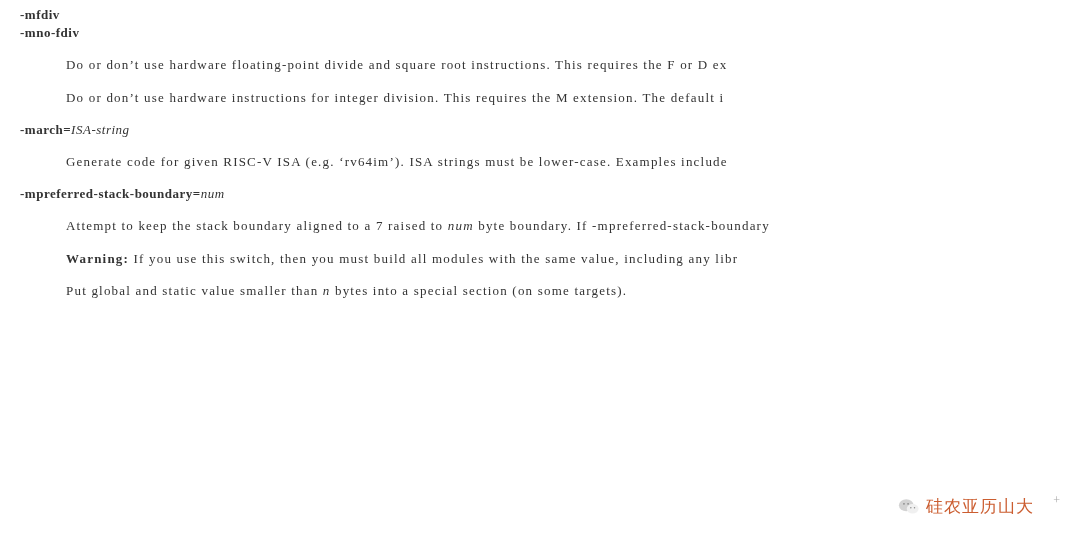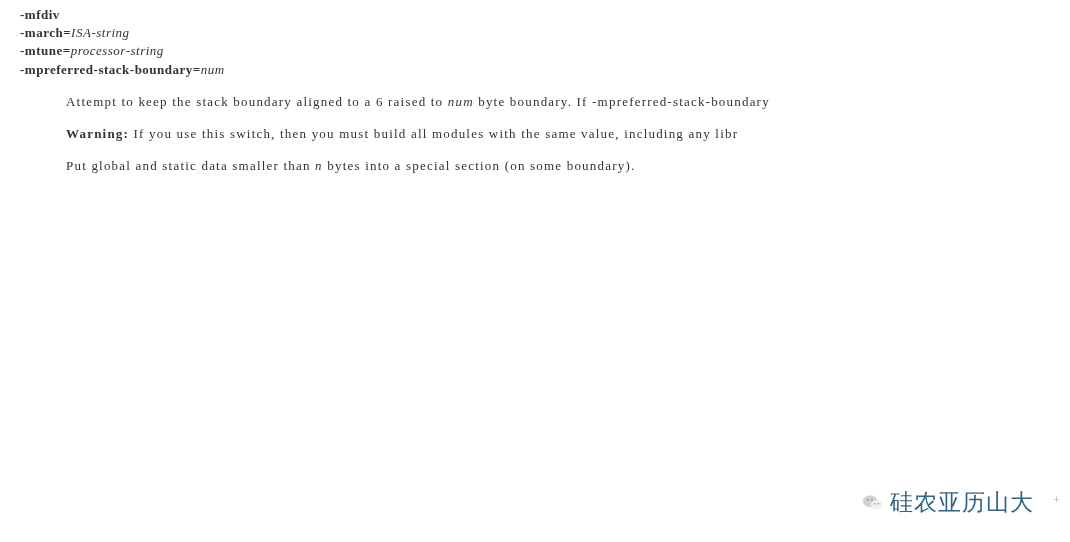--- a/index.html
+++ b/index.html
@@ -47,43 +47,46 @@
     align-items: center;
     gap: 6px;
     opacity: 0.85;
   }
   .watermark .logo {
     width: 22px;
     height: 22px;
   }
   .watermark .txt {
     font-family: Liberation Sans, sans-serif;
-    font-size: 23px;
-    color: #0c4a6e;
+    font-size: 17px;
+    color: #c2410c;
     letter-spacing: 1px;
   }
   .plus {
     position: absolute;
     right: 10px;
     bottom: 34px;
     font-size: 12px;
     color: #aaa;
   }
 </style>
 </head>
 <body>
 
 <div class="content" id="content">
     <div class="opt"><span>-mfdiv</span></div>
+    <div class="opt"><span>-mno-fdiv</span></div>
+    <div class="desc"><span>Do or don’t use hardware floating-point divide and square root instructions. This requires the F or D ex</span></div>
+    <div class="desc"><span>Do or don’t use hardware instructions for integer division. This requires the M extension. The default i</span></div>
     <div class="opt"><span>-march=</span><span class="param">ISA-string</span></div>
-    <div class="opt"><span>-mtune=</span><span class="param">processor-string</span></div>
+    <div class="desc"><span>Generate code for given RISC-V ISA (e.g.  ‘rv64im’). ISA strings must be lower-case. Examples include</span></div>
     <div class="opt"><span>-mpreferred-stack-boundary=</span><span class="param">num</span></div>
-    <div class="desc"><span>Attempt to keep the stack boundary aligned to a 6 raised to </span><span class="ital">num</span><span> byte boundary. If -mpreferred-stack-boundary</span></div>
+    <div class="desc"><span>Attempt to keep the stack boundary aligned to a 7 raised to </span><span class="ital">num</span><span> byte boundary. If -mpreferred-stack-boundary</span></div>
     <div class="desc"><span class="warn">Warning:</span><span> If you use this switch, then you must build all modules with the same value, including any libr</span></div>
-    <div class="desc"><span>Put global and static data smaller than </span><span class="ital">n</span><span> bytes into a special section (on some boundary).</span></div>
+    <div class="desc"><span>Put global and static value smaller than </span><span class="ital">n</span><span> bytes into a special section (on some targets).</span></div>
   </div>
 
 <div class="watermark">
   <svg class="logo" viewBox="0 0 24 24">
     <ellipse cx="9" cy="10" rx="8" ry="6.5" fill="#ccc"></ellipse>
     <ellipse cx="16" cy="14" rx="6.5" ry="5.2" fill="#eee"></ellipse>
     <circle cx="6.5" cy="8.5" r="1" fill="#777"></circle>
     <circle cx="11" cy="8.5" r="1" fill="#777"></circle>
     <circle cx="14" cy="12.8" r="0.8" fill="#777"></circle>
     <circle cx="18" cy="12.8" r="0.8" fill="#777"></circle>

